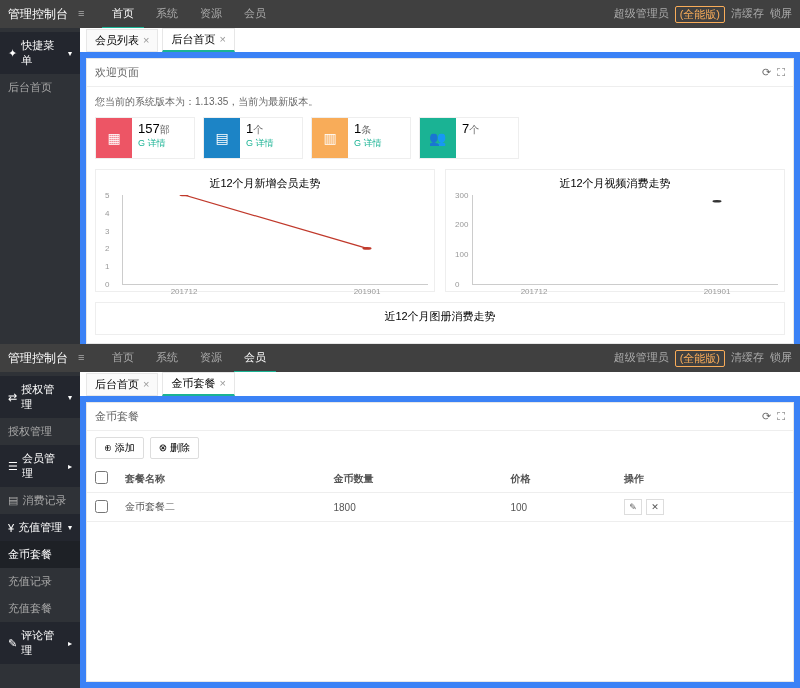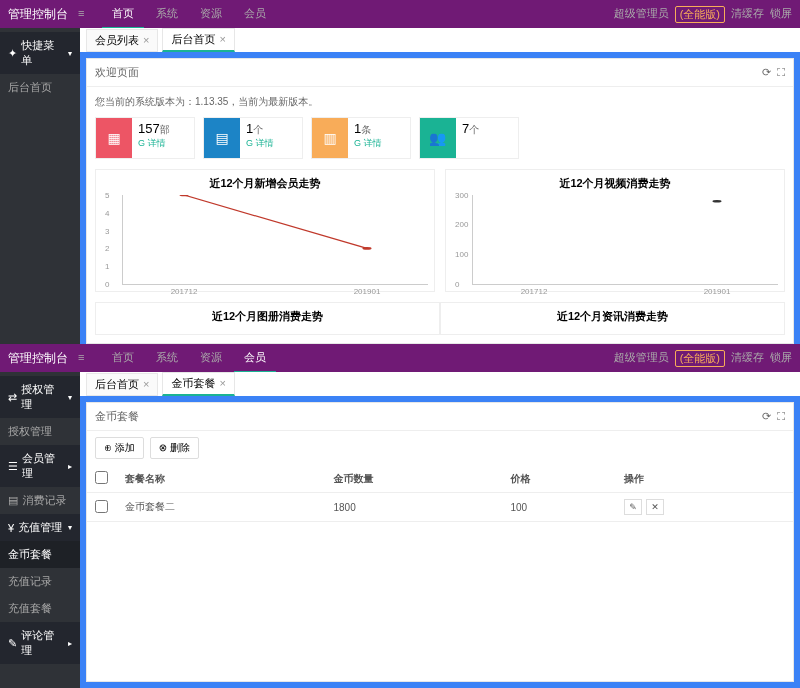--- a/index.html
+++ b/index.html
@@ -1,18 +1,18 @@
 <!DOCTYPE html>
 <html><head>
 <meta charset="utf-8">
 <style>
 *{margin:0;padding:0;box-sizing:border-box;font-family:"Microsoft YaHei",Arial,sans-serif;font-size:11px}
 body{background:#fff}
 .app{width:800px;height:344px;display:flex;flex-direction:column;background:#f2f2f2;position:relative}
-.topbar{height:28px;background:#701a75;display:flex;align-items:center;color:#aaa;padding:0 8px}
+.topbar{height:28px;background:#404040;display:flex;align-items:center;color:#aaa;padding:0 8px}
 .brand{color:#fff;font-size:12px;margin-right:10px}
 .menu-toggle{width:14px;height:14px;margin-right:10px;cursor:pointer}
 .topnav{display:flex;gap:2px}
 .topnav span{padding:6px 10px;cursor:pointer;color:#aaa}
 .topnav span.active{color:#fff;border-bottom:2px solid #1ab394}
 .top-right{margin-left:auto;display:flex;gap:6px;font-size:10px}
 .badge{color:#f8ac59;border:1px solid #f8ac59;padding:0 4px;border-radius:2px}
 .body{display:flex;flex:1;overflow:hidden}
 .sidebar{width:80px;background:#2f3237;color:#a7a7a7;padding-top:4px}
 .side-item{padding:6px 8px;display:flex;align-items:center;gap:4px;cursor:pointer;font-size:10px}
@@ -31,21 +31,21 @@
 .stats{display:flex;gap:8px;margin-bottom:10px}
 .stat{display:flex;width:100px;height:42px;border:1px solid #eee}
 .stat-ico{width:36px;display:flex;align-items:center;justify-content:center;color:#fff;font-size:14px}
 .c1{background:#ed5565}.c2{background:#1c84c6}.c3{background:#f8ac59}.c4{background:#1ab394}
 .stat-body{flex:1;padding:3px 6px}
 .stat-val{font-size:13px;font-weight:normal}
 .stat-unit{font-size:10px;color:#666}
 .stat-link{font-size:9px;color:#1ab394}
 .charts{display:flex;gap:10px}
 .chart{flex:1;border:1px solid #eee;padding:6px}
-.chart-title{text-align:center;font-size:11px;font-weight:bold;margin-bottom:4px}
+.chart-title{text-align:center;font-size:11px;font-weight:normal;margin-bottom:4px}
 .chart-area{height:90px;position:relative;border-left:1px solid #ccc;border-bottom:1px solid #ccc;margin-left:20px}
 .ylab{position:absolute;left:-18px;font-size:8px;color:#999;transform:translateY(-50%)}
 .xlab{position:absolute;bottom:-12px;font-size:8px;color:#999;transform:translateX(-50%)}
 svg.line{position:absolute;inset:0;width:100%;height:100%}
 .charts2{display:flex;gap:0;margin-top:10px}
 .chart2{flex:1;border:1px solid #eee;padding:6px}
 .table{width:100%;border-collapse:collapse}
 .table th,.table td{text-align:left;padding:6px 8px;border-bottom:1px solid #eee;font-size:10px;color:#555}
 .toolbar{padding:6px 8px;display:flex;gap:6px}
 .btn{padding:3px 8px;border:1px solid #ddd;background:#fff;font-size:10px;cursor:pointer;border-radius:2px}
@@ -159,23 +159,20 @@
                 <svg class="line" viewBox="0 0 100 100" preserveAspectRatio="none">
                     <circle cx="80" cy="7" r="1.5" fill="#333"></circle>
                   </svg>
               </div>
             </div>
           </div>
           <div class="charts2">
             <div class="chart2">
                 <div class="chart-title">近12个月图册消费走势</div>
               </div>
-            <div class="chart2">
-                <div class="chart-title">近12个月资讯消费走势</div>
-              </div>
           </div>
         </div>
       </div>
     </div>
   </div>
 </div>
 
 <div class="app">
   <div class="topbar">
     <span class="brand">管理控制台</span>

